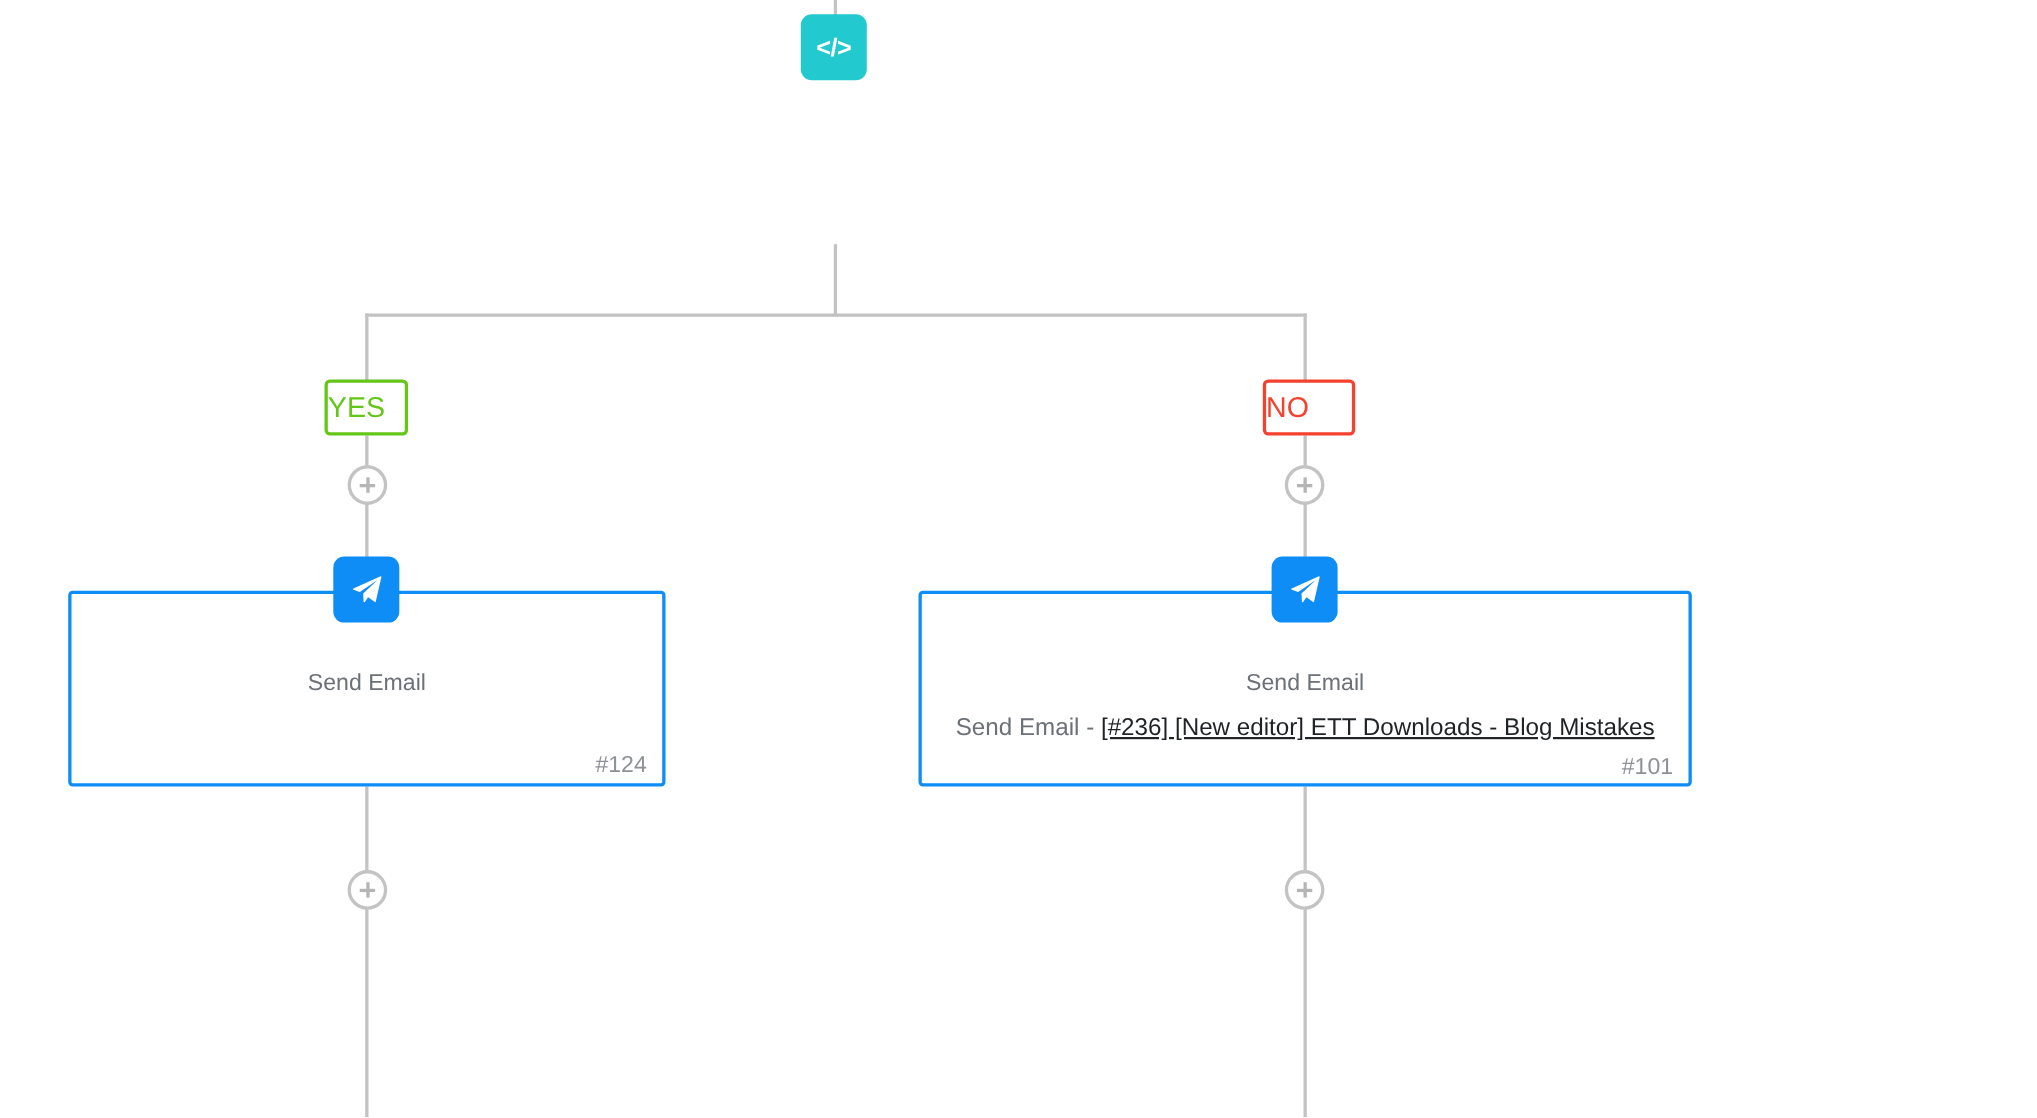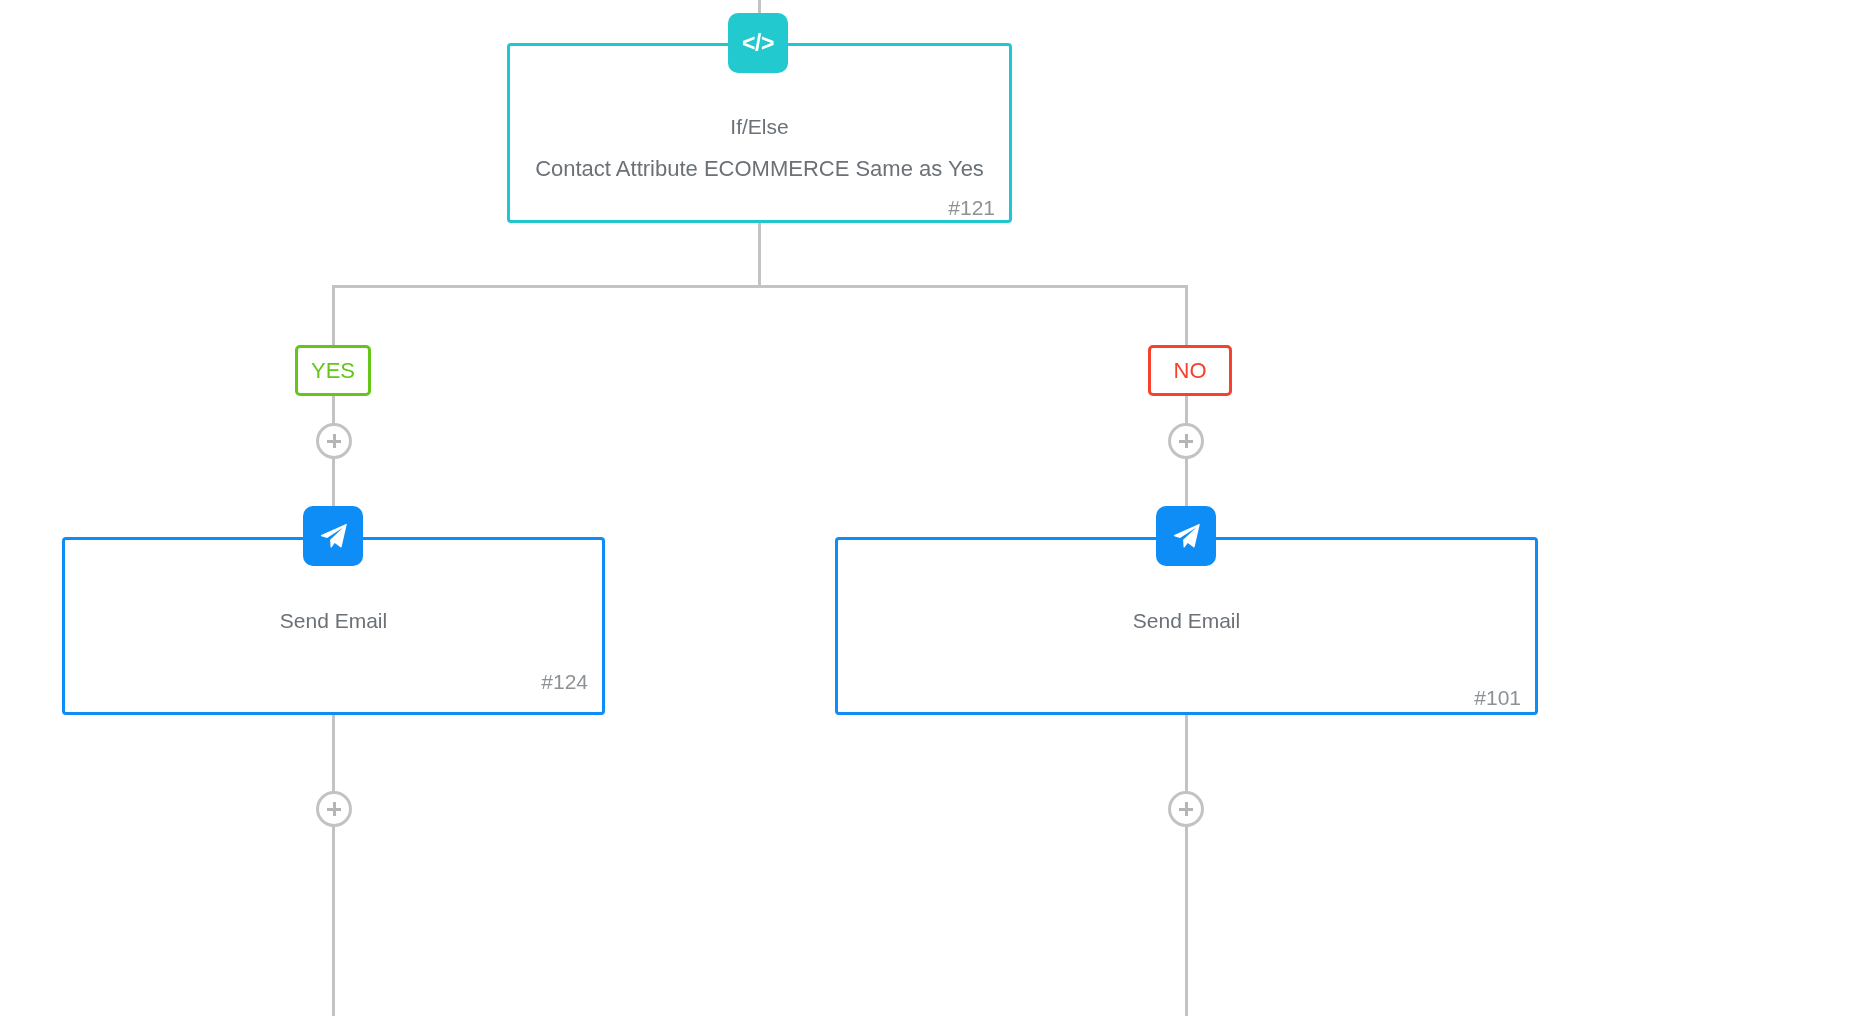--- a/index.html
+++ b/index.html
@@ -56,22 +56,22 @@
 
   
   .branch-badge {
     position: absolute;
     box-sizing: border-box;
     border: 3px solid #63c618;
     border-radius: 5px;
     background: #ffffff;
     display: flex;
     align-items: center;
-    justify-content: center;
-    font-size: 22px;
+    justify-content: flex-start;
+    font-size: 26px;
     color: #63c618;
     cursor: pointer;
   }
   .branch-badge.no {
     border-color: #f4422e;
     color: #f4422e;
   }
 
   
   .node {
@@ -151,25 +151,20 @@
   <div class="conn conn-v" style="left:332px; top:458px; height:82px;"></div>
 
   <div class="conn conn-v" style="left:1185px; top:396px; height:30px;"></div>
   <div class="conn conn-v" style="left:1185px; top:458px; height:82px;"></div>
 
   <div class="conn conn-v" style="left:332px; top:715px; height:79px;"></div>
   <div class="conn conn-v" style="left:332px; top:826px; height:190px;"></div>
   <div class="conn conn-v" style="left:1185px; top:715px; height:79px;"></div>
   <div class="conn conn-v" style="left:1185px; top:826px; height:190px;"></div>
 
-  <div class="node condition" style="left:507px; top:43px; width:505px; height:180px;">
-    <div class="node-title" style="top:69px;">If/Else</div>
-    <div class="node-subtitle" style="top:110px;">Contact Attribute ECOMMERCE Same as Yes</div>
-    <div class="node-id" style="top:150px;">#121</div>
-  </div>
   <div class="node-icon" style="left:728px; top:13px;">
     <span class="codeglyph">&lt;/&gt;</span>
   </div>
 
   <div class="branch-badge yes" style="left:295px; top:345px; width:76px; height:51px;">
     <span>YES</span>
   </div>
 
   <div class="branch-badge no" style="left:1148px; top:345px; width:84px; height:51px;">
     <span>NO</span>
@@ -179,30 +174,33 @@
     <span class="bar-h"></span>
     <span class="bar-v"></span>
   </div>
   <div class="plus-btn" style="left:1168px; top:423px;">
     <span class="bar-h"></span>
     <span class="bar-v"></span>
   </div>
 
   <div class="node email" style="left:62px; top:537px; width:543px; height:178px;">
     <div class="node-title" style="top:69px;">Send Email</div>
-    <div class="node-id" style="top:130px;">#124</div>
+    <div class="node-id" style="top:144px;">#124</div>
   </div>
   <div class="node-icon email-icon" style="left:303px; top:506px;">
     <svg width="30" height="30" viewBox="0 0 24 24">
       <path d="M22 2.5 L2.6 11.2 a0.5 0.5 0 0 0 0.05 0.93 l4.6 1.55 L20.2 5.1 L9.7 14.9 l0.35 6.0 a0.4 0.4 0 0 0 0.72 0.22 l2.6 -3.5 l4.6 3.3 a0.6 0.6 0 0 0 0.93 -0.35 L22.9 3.2 a0.55 0.55 0 0 0 -0.9 -0.7 Z" fill="#ffffff"></path>
     </svg>
   </div>
 
   <div class="node email" style="left:835px; top:537px; width:703px; height:178px;">
     <div class="node-title" style="top:69px;">Send Email</div>
+    <div class="node-subtitle" style="top:108px;">
+      <span>Send Email - </span><span class="link">[#236] [New editor] ETT Downloads - Blog Mistakes</span>
+    </div>
     <div class="node-id" style="top:146px;">#101</div>
   </div>
   <div class="node-icon email-icon" style="left:1156px; top:506px;">
     <svg width="30" height="30" viewBox="0 0 24 24">
       <path d="M22 2.5 L2.6 11.2 a0.5 0.5 0 0 0 0.05 0.93 l4.6 1.55 L20.2 5.1 L9.7 14.9 l0.35 6.0 a0.4 0.4 0 0 0 0.72 0.22 l2.6 -3.5 l4.6 3.3 a0.6 0.6 0 0 0 0.93 -0.35 L22.9 3.2 a0.55 0.55 0 0 0 -0.9 -0.7 Z" fill="#ffffff"></path>
     </svg>
   </div>
 
   <div class="plus-btn" style="left:316px; top:791px;">
     <span class="bar-h"></span>

